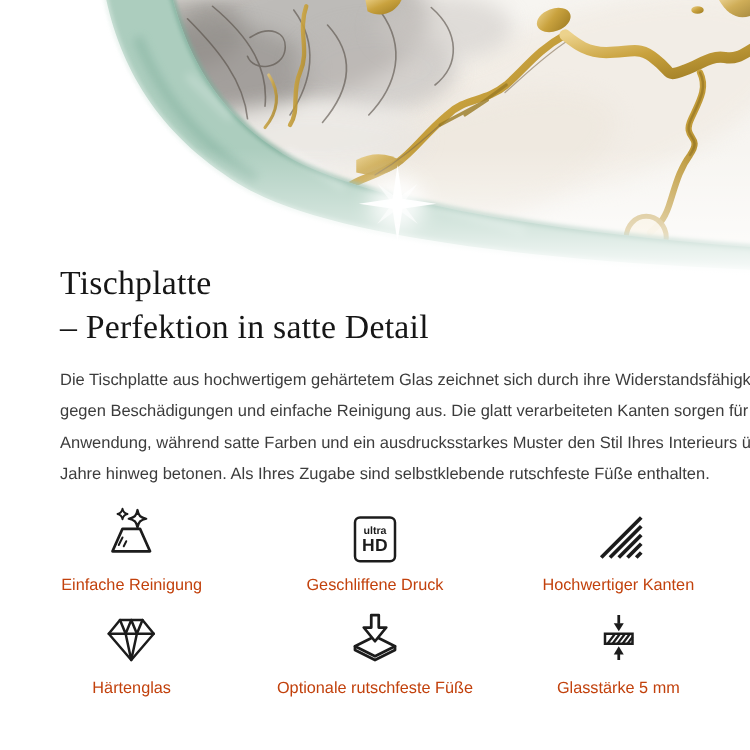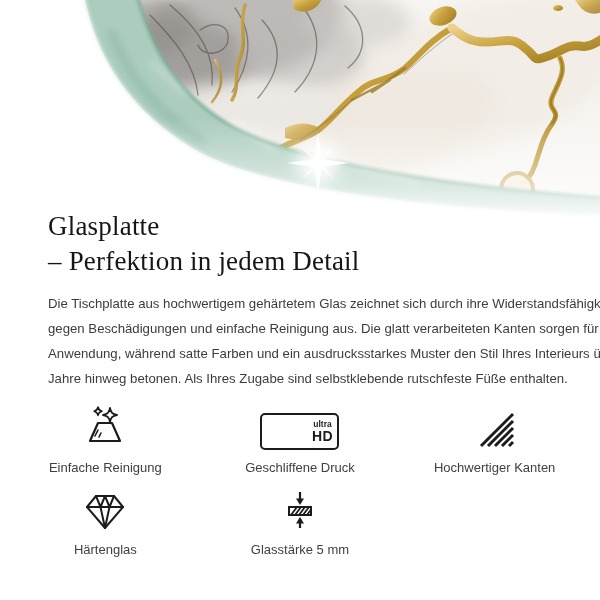--- a/index.html
+++ b/index.html
@@ -14,28 +14,28 @@
   .title span{display:block;}
 
   .intro{position:absolute;top:291px;left:48px;width:530px;
          font-size:13.2px;line-height:25px;color:#3c3c3c;}
   .intro div{white-space:nowrap;}
 
   .features{position:absolute;top:404px;left:8px;width:584px;
             display:grid;grid-template-columns:1fr 1fr 1fr;row-gap:10px;}
   .feature{display:flex;flex-direction:column;align-items:center;}
   .icon-box{height:48px;display:flex;align-items:flex-end;justify-content:center;}
-  .feature-label{margin-top:8px;font-size:13px;line-height:16px;color:#404040;}
+  .feature-label{margin-top:8px;font-size:13px;line-height:16px;color:#c2410c;}
 
   .icon-svg{display:block;}
   .ink{stroke:#1c1c1c;fill:none;stroke-width:2.2;stroke-linejoin:round;stroke-linecap:round;}
 
   .uhd{width:30px;height:33px;border:2.5px solid #1c1c1c;border-radius:5px;margin-bottom:2px;
        display:flex;flex-direction:column;align-items:center;justify-content:center;
-       color:#1c1c1c;font-weight:bold;padding-left:45px;}
+       color:#1c1c1c;font-weight:bold;}
   .uhd .u{font-size:8.5px;line-height:9px;}
   .uhd .h{font-size:14px;line-height:15px;letter-spacing:.3px;}
 </style>
 </head>
 <body>
 
 <div class="page">
 
   <svg class="hero" viewBox="0 0 600 240" role="img">
     <defs>
@@ -124,22 +124,22 @@
     <g>
       <circle cx="318" cy="163" r="22" fill="#ffffff" opacity="0.85" filter="url(#b8)"></circle>
       <path transform="rotate(45 318 163)" d="M318,140 L321,160 L341,163 L321,166 L318,186 L315,166 L295,163 L315,160 Z" fill="#fff" opacity="0.6"></path>
       <path d="M318,132 L322,159 L349,163 L322,167 L318,194 L314,167 L287,163 L314,159 Z" fill="#fff" opacity="0.95"></path>
     </g>
 
     <rect x="0" y="118" width="600" height="122" fill="url(#fadeV)"></rect>
   </svg>
 
   <h1 class="title">
-    <span>Glasplatte</span>
-    <span>– Perfektion in jedem Detail</span>
+    <span>Tischplatte</span>
+    <span>– Perfektion in satte Detail</span>
   </h1>
 
   <div class="intro">
     <div>Die Tischplatte aus hochwertigem gehärtetem Glas zeichnet sich durch ihre Widerstandsfähigkeit</div>
     <div>gegen Beschädigungen und einfache Reinigung aus. Die glatt verarbeiteten Kanten sorgen für sichere</div>
     <div>Anwendung, während satte Farben und ein ausdrucksstarkes Muster den Stil Ihres Interieurs über viele</div>
     <div>Jahre hinweg betonen. Als Ihres Zugabe sind selbstklebende rutschfeste Füße enthalten.</div>
   </div>
 
   <div class="features">
@@ -188,20 +188,30 @@
             <path d="M15,10 L33,10 L42,21 L24,42 L6,21 Z"></path>
             <path d="M6,21 L42,21"></path>
             <path d="M15,10 L19.5,21 L24,10 L28.5,21 L33,10"></path>
             <path d="M19.5,21 L24,42 L28.5,21"></path>
           </g>
         </svg>
       </div>
       <div class="feature-label">Härtenglas</div>
     </div>
 
+    <div class="feature">
+      <div class="icon-box">
+        <svg class="icon-svg" width="48" height="48" viewBox="0 0 48 48">
+          <path class="ink" d="M8,31 L24,23 L40,31 L24,39 Z"></path>
+          <path class="ink" d="M8,31 L8,34 L24,42 L40,34 L40,31"></path>
+          <path d="M21,6 L27,6 L27,16 L33,16 L24,27 L15,16 L21,16 Z" fill="#fff" stroke="#1c1c1c" stroke-width="2.2" stroke-linejoin="round"></path>
+        </svg>
+      </div>
+      <div class="feature-label">Optionale rutschfeste Füße</div>
+    </div>
 
     <div class="feature">
       <div class="icon-box">
         <svg class="icon-svg" width="48" height="48" viewBox="0 0 48 48">
           <rect x="13" y="21" width="22" height="8" fill="none" stroke="#1c1c1c" stroke-width="2"></rect>
           <g stroke="#1c1c1c" stroke-width="1.8">
             <path d="M15,29 L21,21 M19,29 L25,21 M23,29 L29,21 M27,29 L33,21 M31,29 L35,23.5"></path>
           </g>
           <path d="M24,6 L24,13" stroke="#1c1c1c" stroke-width="2.2"></path>
           <path d="M20,12.5 L24,19 L28,12.5 Z" fill="#1c1c1c"></path>

